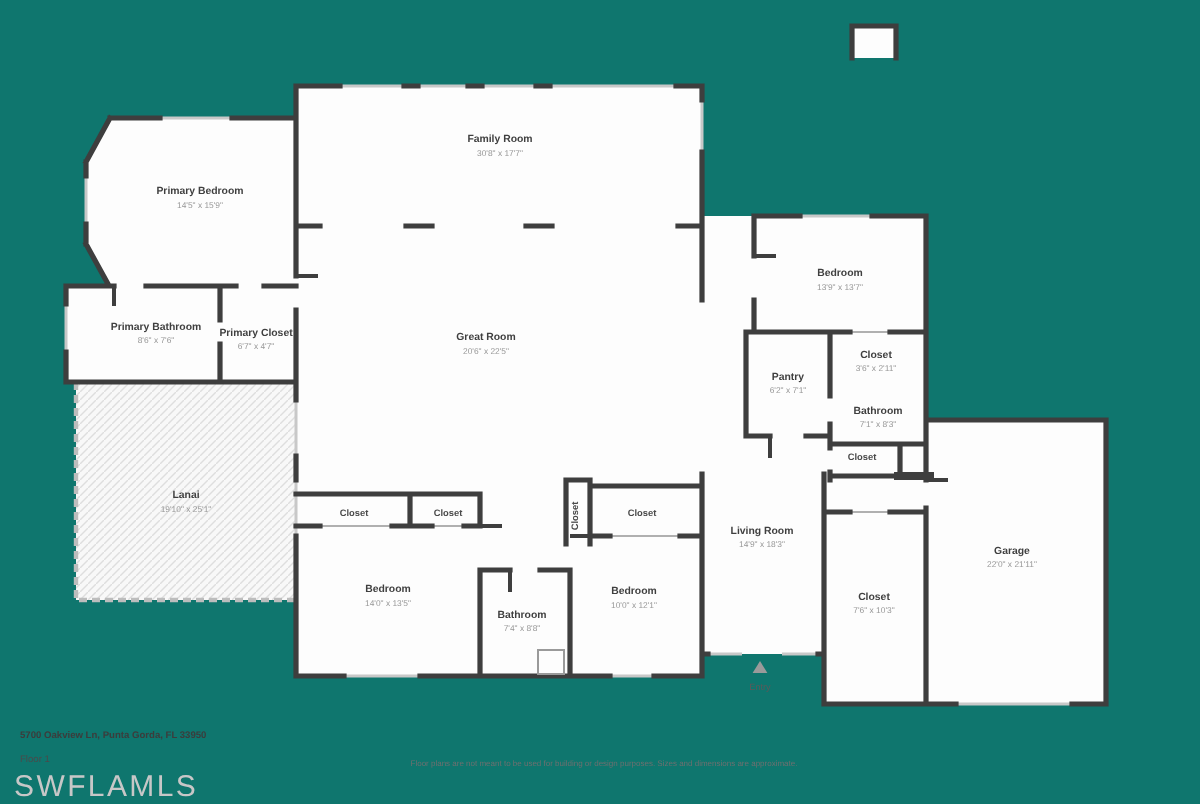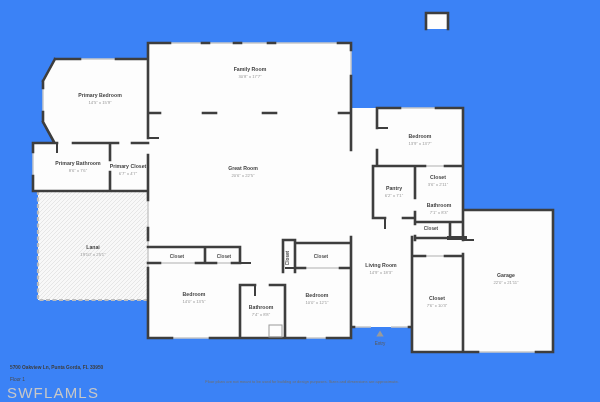--- a/index.html
+++ b/index.html
@@ -1,16 +1,16 @@
 <!DOCTYPE html>
 <html><head>
 <meta charset="utf-8">
 <style>
   html,body{margin:0;padding:0;background:#ffffff;}
-  .canvas{position:relative;width:600px;height:402px;background:#3b82f6;overflow:hidden;
+  .canvas{position:relative;width:600px;height:402px;background:#0f766e;overflow:hidden;
           font-family:"Liberation Sans", sans-serif;}
   svg{display:block;}
   text{font-family:"Liberation Sans", sans-serif;}
   .room-name{font-size:5.2px;font-weight:600;fill:#3f3f3f;}
   .room-dims{font-size:4.2px;font-weight:400;fill:#979797;}
   .closet-name{font-size:4.7px;font-weight:600;fill:#4a4a4a;}
   .entry-name{font-size:4.6px;font-weight:400;fill:#5a5a5a;}
   .addr{font-size:4.8px;font-weight:700;fill:#3c3c3c;}
   .floorlbl{font-size:4.8px;font-weight:400;fill:#4a4a4a;}
   .watermark{font-size:15px;font-weight:400;fill:#c7c7c7;letter-spacing:1.2px;}

